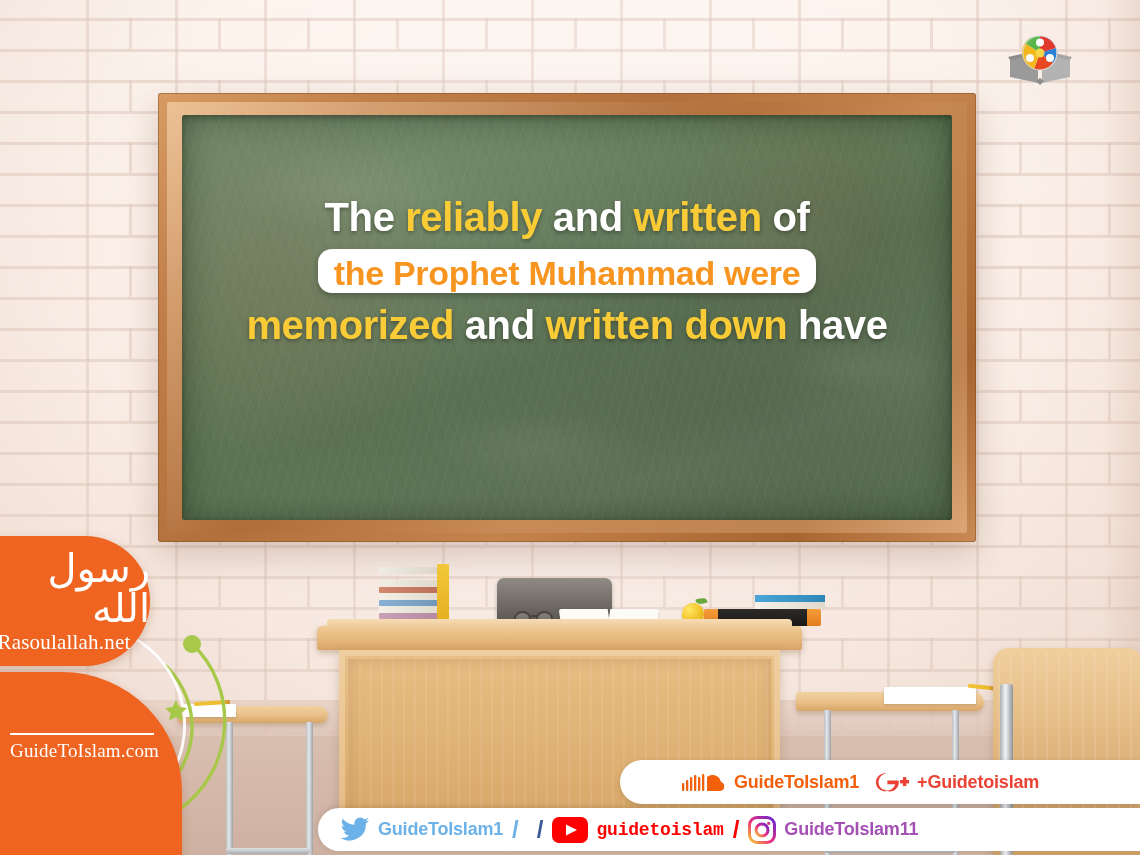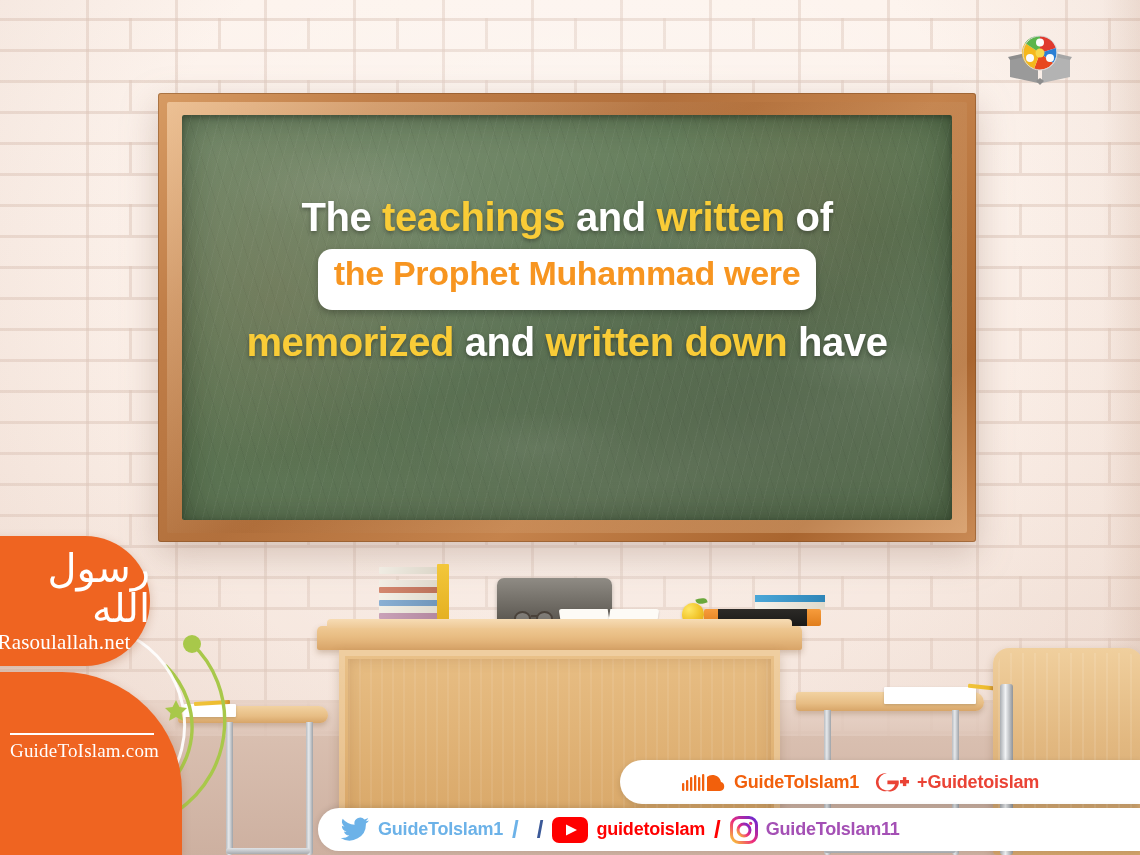--- a/index.html
+++ b/index.html
@@ -132,21 +132,21 @@
     letter-spacing:-.4px;
     text-shadow:0 2px 4px rgba(0,0,0,.35);
   }
   .qline.plain .w-white  { color:#ffffff; }
   .qline.plain .w-yellow { color:#f9cc37; }
 
   .pill {
     display:inline-block;
     background:#ffffff;
     border-radius:14px;
-    padding:7px 16px 19px;
+    padding:7px 16px 2px;
     box-shadow:0 3px 7px rgba(0,0,0,.26);
     font-size:34px;
     font-weight:700;
     letter-spacing:-.3px;
     line-height:1.02;
   }
   .pill.orange { color:#f79520; }
   .pill.brown  { color:#7b6152; }
 
   .qrow { margin-bottom:12px; }
@@ -406,21 +406,21 @@
   </div>
 
   <div class="board-wrap">
     <div class="board-frame">
       <div class="board-inner"></div>
     </div>
 
     <div class="quote">
 
       <div class="qline plain">
-        <span class="seg w-white">The </span><span class="seg w-yellow">teachings </span><span class="seg w-white">and </span><span class="seg w-yellow">written </span><span class="seg w-white">of</span>
+        <span class="seg w-white">The </span><span class="seg w-yellow">reliably </span><span class="seg w-white">and </span><span class="seg w-yellow">written </span><span class="seg w-white">of</span>
       </div>
 
       <div class="qrow">
         <span class="pill orange">the Prophet Muhammad were</span>
       </div>
 
       <div class="qline plain">
         <span class="seg w-yellow">memorized </span><span class="seg w-white">and </span><span class="seg w-yellow">written down </span><span class="seg w-white">have</span>
       </div>
 
@@ -567,21 +567,21 @@
 
     <span class="sep" style="color:#3B5998;">/</span>
 
     <div class="sitem">
       <span class="ic">
         <svg viewBox="0 0 36 26" width="36" height="26">
           <rect x="0" y="0" width="36" height="26" rx="7" fill="#FF0000"></rect>
           <path d="M14 7.5 L25 13 L14 18.5 Z" fill="#ffffff"></path>
         </svg>
       </span>
-      <span class="shandle" style="color:#FF0000;">guidetoislam</span>
+      <span class="shandle" style="color:#FF0000;font-family:Liberation Mono, monospace;">guidetoislam</span>
     </div>
     <span class="sep" style="color:#FF0000;">/</span>
 
     <div class="sitem">
       <span class="ic">
         <svg viewBox="0 0 28 28" width="28" height="28">
           <defs>
             <linearGradient id="iggrad" x1="0" y1="1" x2="1" y2="0">
               <stop offset="0%" stop-color="#F9CE34"></stop>
               <stop offset="45%" stop-color="#EE2A7B"></stop>

